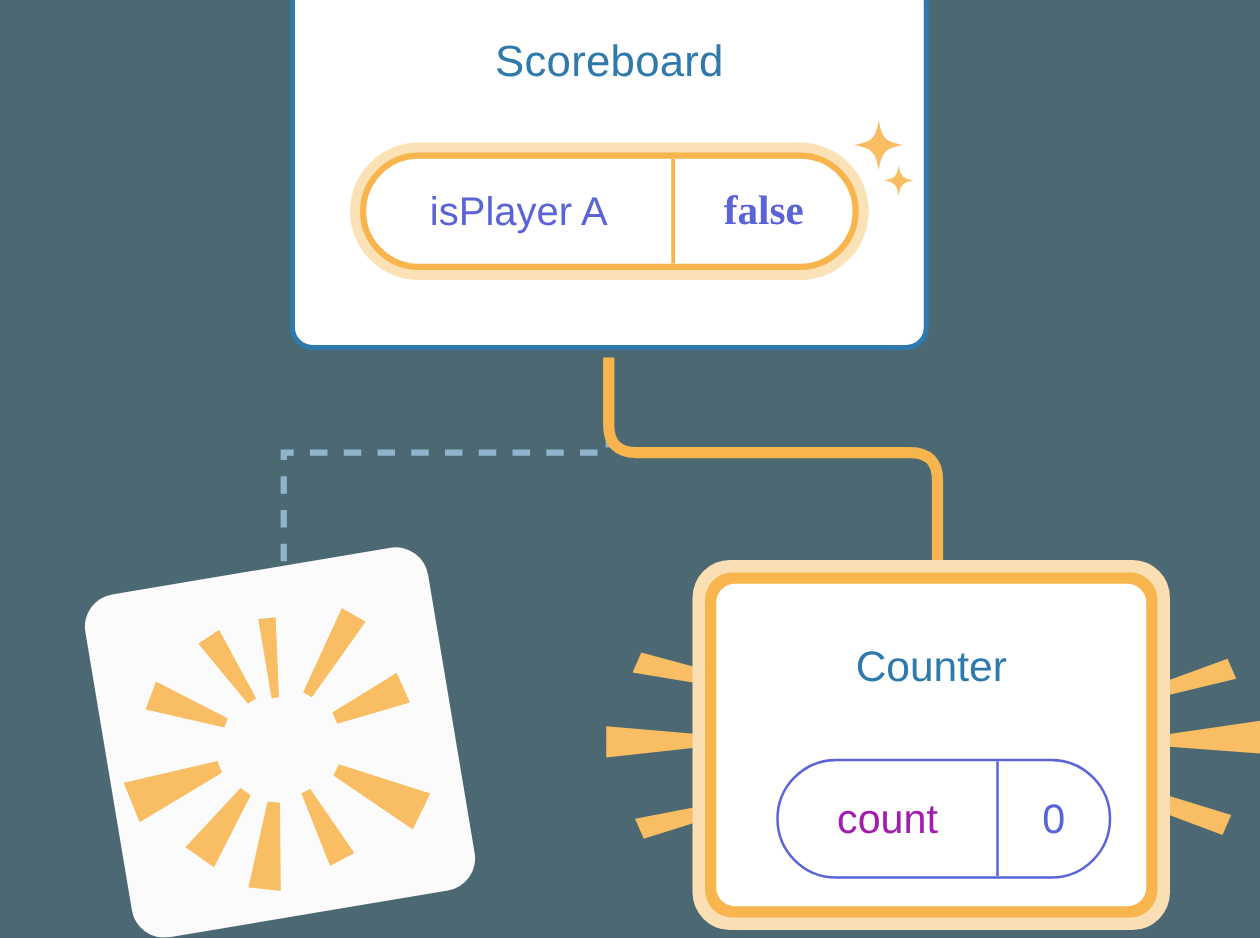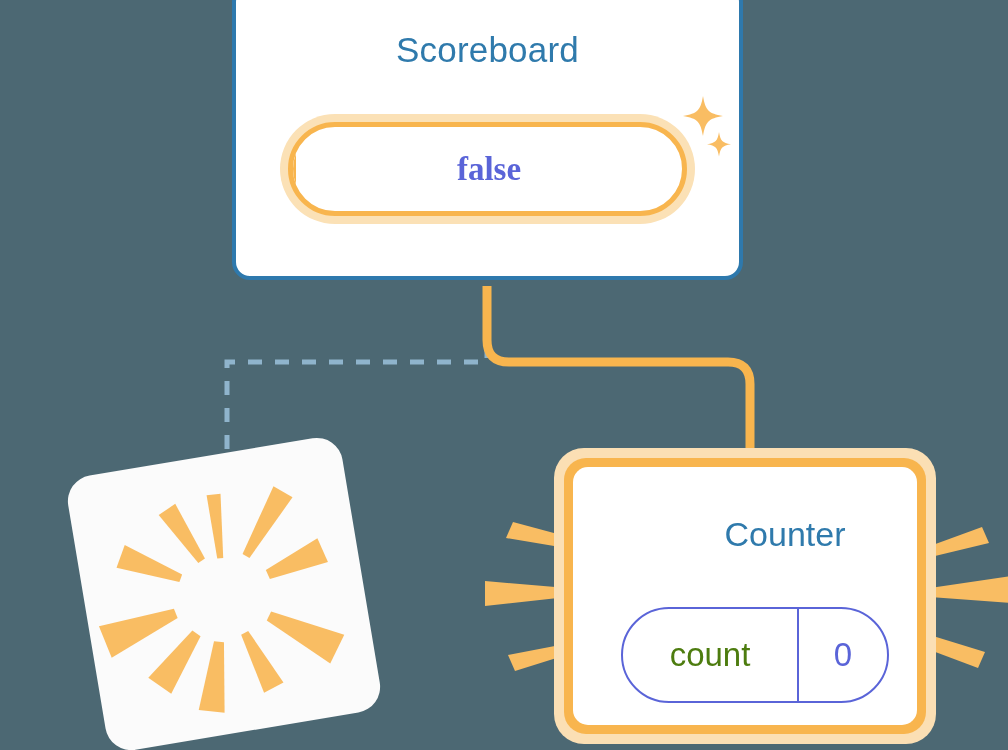--- a/index.html
+++ b/index.html
@@ -150,42 +150,41 @@
   }
   #counter-title {
     position: absolute;
     top: 48px;
     left: 0;
     width: 100%;
     text-align: center;
     color: #2f7aac;
     font-size: 34px;
     font-weight: 400;
-    padding-left: 40px;
   }
   #counter-pill {
     position: absolute;
     left: 48px;
     top: 140px;
     width: 268px;
     height: 96px;
     border: 2px solid #5a64d8;
     border-radius: 999px;
     box-sizing: border-box;
     background: #ffffff;
     display: flex;
     align-items: stretch;
     overflow: hidden;
   }
   #counter-pill-key {
     flex: 0 0 174px;
     display: flex;
     align-items: center;
     justify-content: center;
-    color: #4d7c0f;
+    color: #a21caf;
     font-size: 33px;
   }
   #counter-pill-divider {
     width: 2px;
     flex: 0 0 2px;
     background: #5a64d8;
   }
   #counter-pill-value {
     flex: 1 1 auto;
     display: flex;
@@ -289,20 +288,21 @@
       <polygon points="0,88 82,76 82,103 0,97"></polygon>
       <polygon points="3,136 55,152 48,168 0,150"></polygon>
     </g>
   </svg>
 
   <div id="scoreboard-card">
     <div id="scoreboard-title">Scoreboard</div>
     <div id="scoreboard-pill-wrap">
       <div id="scoreboard-pill-halo"></div>
       <div id="scoreboard-pill">
+        <div id="scoreboard-pill-key">isPlayer A</div>
         <div id="scoreboard-pill-divider"></div>
         <div id="scoreboard-pill-value">false</div>
       </div>
     </div>
   </div>
 
   <svg id="sparkle-group" viewBox="0 0 80 80">
     <g fill="#f9bd63">
 
       <path d="M 31 4 C 33.5 18.5 36.5 21.5 51 24 C 36.5 26.5 33.5 29.5 31 44 C 28.5 29.5 25.5 26.5 11 24 C 25.5 21.5 28.5 18.5 31 4 Z"></path>

